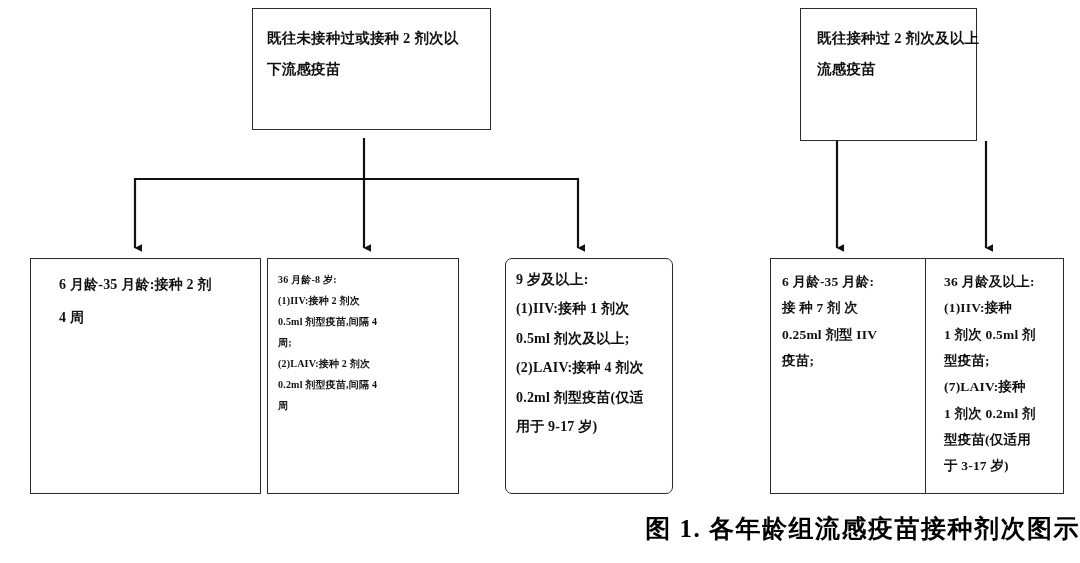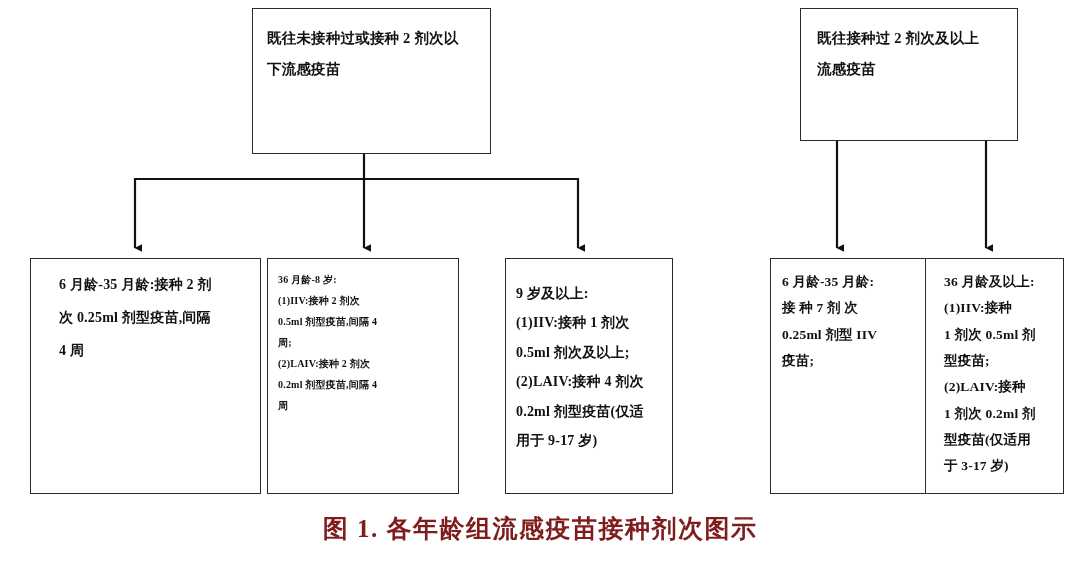--- a/index.html
+++ b/index.html
@@ -46,30 +46,30 @@
   .node .ln {
     display: block;
     white-space: nowrap;
   }
 
   
   #node-prev-none-or-lt2 {
     left: 252px;
     top: 8px;
     width: 239px;
-    height: 146px;
+    height: 122px;
     font-size: 14.5px;
     padding-left: 14px;
     padding-top: 14px;
     line-height: 2.15;
   }
   #node-prev-ge2 {
     left: 800px;
     top: 8px;
-    width: 218px;
+    width: 177px;
     height: 133px;
     font-size: 14.5px;
     padding-left: 16px;
     padding-top: 14px;
     line-height: 2.15;
   }
 
   
   #node-age-6m-35m-a {
     left: 30px;
@@ -92,21 +92,22 @@
     padding-top: 10px;
   }
   #node-age-9y-plus {
     left: 505px;
     top: 258px;
     width: 168px;
     height: 236px;
     font-size: 14px;
     line-height: 2.1;
     padding-left: 10px;
-    padding-top: 20px;
+    padding-top: 6px;
+    border-radius: 7px;
   }
   #node-age-6m-35m-b {
     left: 752px;
     top: 258px;
     width: 159px;
     height: 236px;
     font-size: 13.5px;
     line-height: 1.95;
     padding-left: 11px;
     padding-top: 10px;
@@ -121,25 +122,25 @@
     line-height: 1.95;
     padding-left: 18px;
     padding-top: 10px;
   }
 
   #figure-caption {
     position: absolute;
     left: 0;
     top: 512px;
     width: 1080px;
-    text-align: center;
+    text-align: right;
     font-size: 25px;
     font-weight: 700;
     font-family: "Liberation Serif", "DejaVu Serif", serif;
-    color: #7f1d1d;
+    color: #000000;
     letter-spacing: 1.5px;
   }
 </style>
 </head>
 <body>
 
 <div id="canvas">
 
   <svg class="connectors" viewBox="0 0 1080 563" width="1080" height="563" xmlns="http://www.w3.org/2000/svg">
     <defs>
@@ -174,21 +175,20 @@
     <span class="ln">下流感疫苗</span>
   </div>
 
   <div class="node" id="node-prev-ge2">
     <span class="ln">既往接种过 2 剂次及以上</span>
     <span class="ln">流感疫苗</span>
   </div>
 
   <div class="node" id="node-age-6m-35m-a">
     <span class="ln">6 月龄-35 月龄:接种 2 剂</span>
-    <span class="ln">次 0.25ml 剂型疫苗,间隔</span>
     <span class="ln">4 周</span>
   </div>
 
   <div class="node" id="node-age-36m-8y">
     <span class="ln">36 月龄-8 岁:</span>
     <span class="ln">(1)IIV:接种 2 剂次</span>
     <span class="ln">0.5ml 剂型疫苗,间隔 4</span>
     <span class="ln">周;</span>
     <span class="ln">(2)LAIV:接种 2 剂次</span>
     <span class="ln">0.2ml 剂型疫苗,间隔 4</span>
@@ -209,21 +209,21 @@
     <span class="ln">接 种 7 剂 次</span>
     <span class="ln">0.25ml 剂型 IIV</span>
     <span class="ln">疫苗;</span>
   </div>
 
   <div class="node" id="node-age-36m-plus">
     <span class="ln">36 月龄及以上:</span>
     <span class="ln">(1)IIV:接种</span>
     <span class="ln">1 剂次 0.5ml 剂</span>
     <span class="ln">型疫苗;</span>
-    <span class="ln">(2)LAIV:接种</span>
+    <span class="ln">(7)LAIV:接种</span>
     <span class="ln">1 剂次 0.2ml 剂</span>
     <span class="ln">型疫苗(仅适用</span>
     <span class="ln">于 3-17 岁)</span>
   </div>
 
   <div id="figure-caption">图 1. 各年龄组流感疫苗接种剂次图示</div>
 
 </div>
 
 </body></html>

